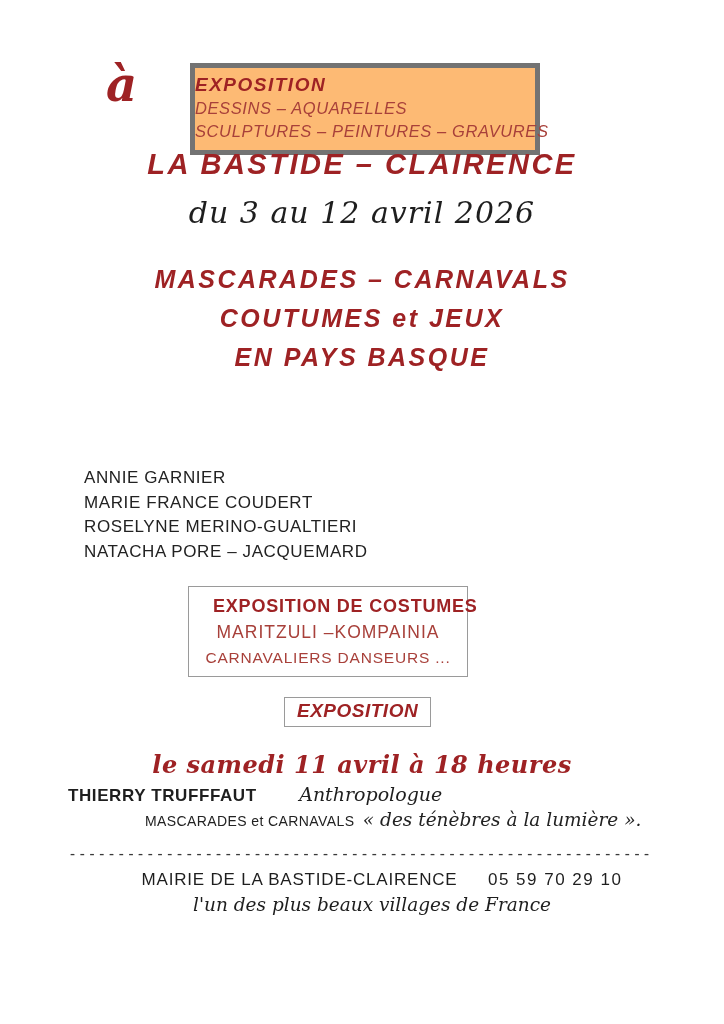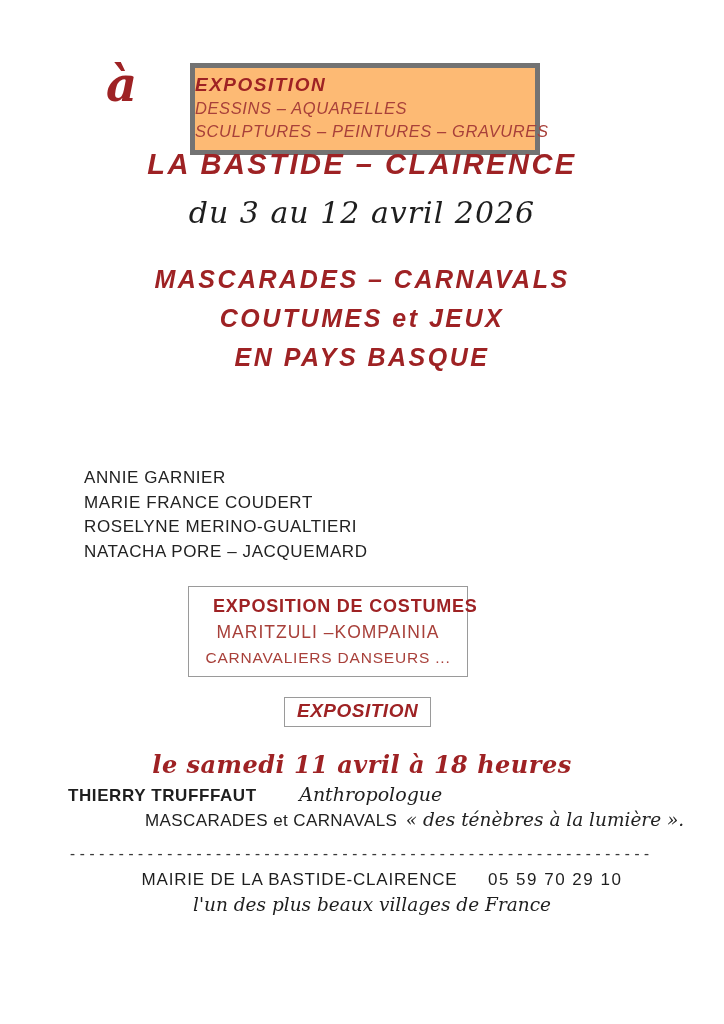--- a/index.html
+++ b/index.html
@@ -82,21 +82,21 @@
   }
   .conf-datetime{
     top:750px;
     font-size:24px;font-weight:bold;
     letter-spacing:0.5px;
   }
   .speaker-line{left:68px;top:783px;}
   .speaker-name{font-size:17px;font-weight:bold;letter-spacing:0.6px;color:#1e1e1e;}
   .speaker-role{font-size:19px;margin-left:38px;color:#1e1e1e;}
   .talk-line{left:145px;top:809px;}
-  .talk-print{font-size:17px;letter-spacing:0.4px;color:#222;}
+  .talk-print{font-size:14px;letter-spacing:0.4px;color:#222;}
   .talk-script{font-size:18.5px;color:#222;margin-left:4px;}
 
   .divider{
     left:68px;top:845px;width:590px;
     font-family:"DejaVu Sans Mono", monospace;
     font-size:15px;letter-spacing:0.7px;
     color:#3a3a3a;
     overflow:hidden;white-space:nowrap;
   }
   .mairie-line{

